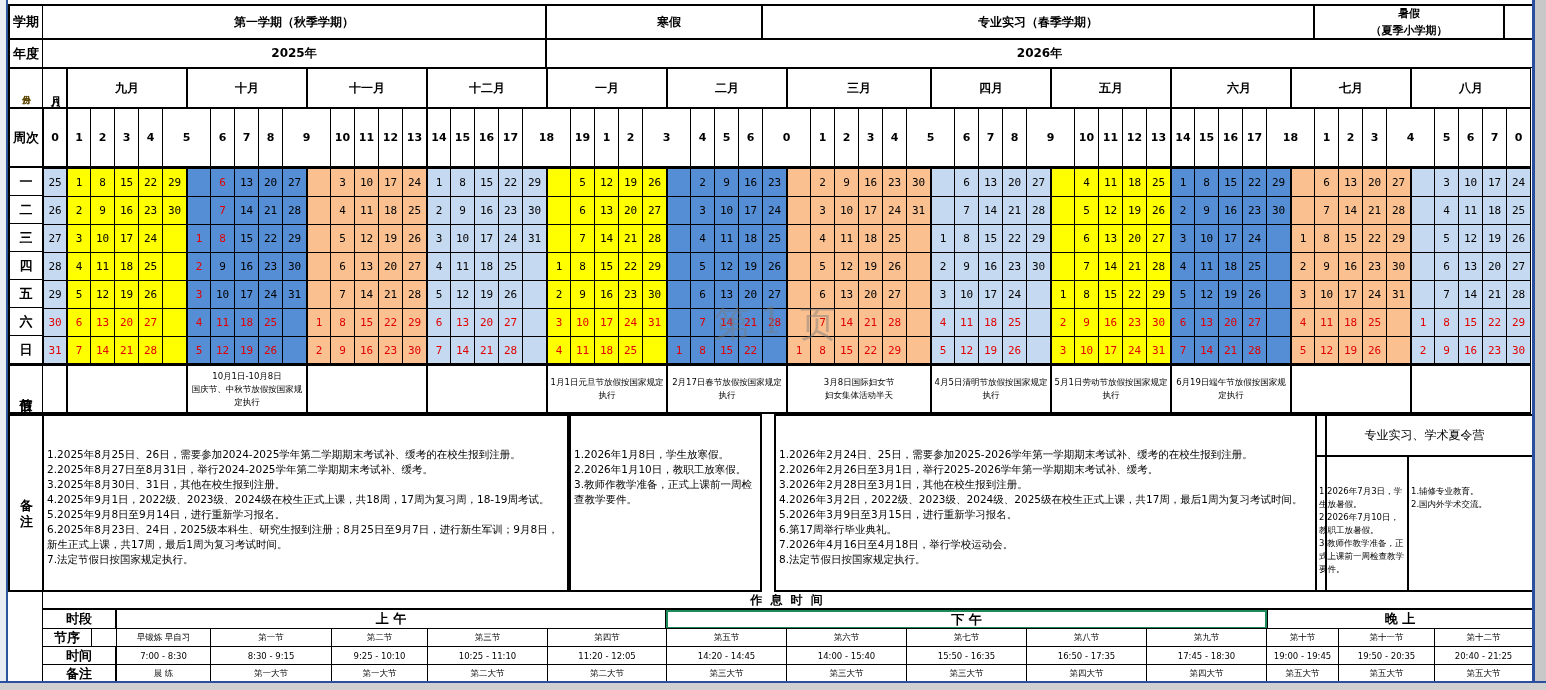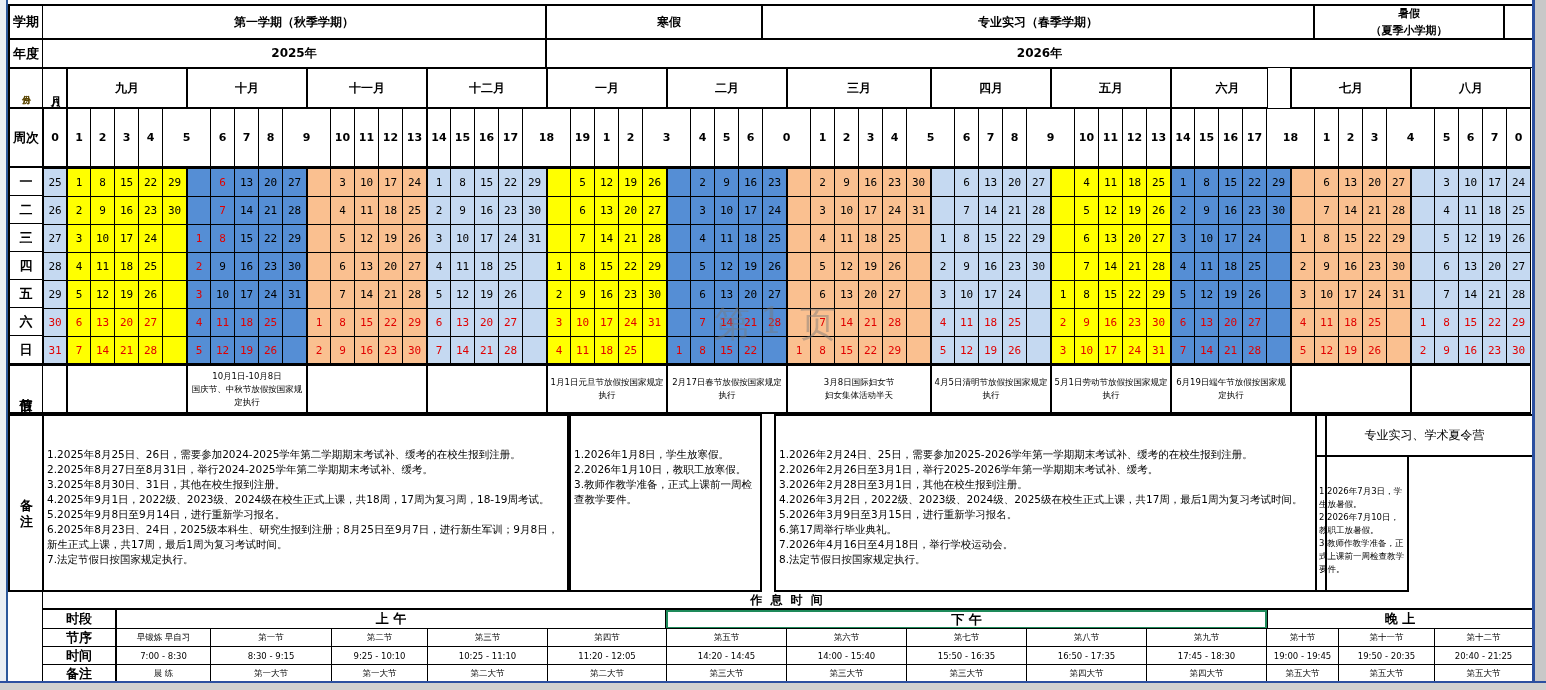--- a/index.html
+++ b/index.html
@@ -70,21 +70,21 @@
       <div class="cell b hb" style="left:42px;top:68px;width:25px;height:40px;border-width:1px 1px 1px 1px;writing-mode:vertical-rl;font-size:11px;">八月</div>
       <div class="cell b hb" style="left:66px;top:68px;width:121px;height:40px;border-width:1px 1px 1px 2px;">九月</div>
       <div class="cell b hb" style="left:186px;top:68px;width:121px;height:40px;border-width:1px 1px 1px 2px;">十月</div>
       <div class="cell b hb" style="left:306px;top:68px;width:121px;height:40px;border-width:1px 1px 1px 2px;">十一月</div>
       <div class="cell b hb" style="left:426px;top:68px;width:121px;height:40px;border-width:1px 1px 1px 2px;">十二月</div>
       <div class="cell b hb" style="left:546px;top:68px;width:121px;height:40px;border-width:1px 1px 1px 2px;">一月</div>
       <div class="cell b hb" style="left:666px;top:68px;width:121px;height:40px;border-width:1px 1px 1px 2px;">二月</div>
       <div class="cell b hb" style="left:786px;top:68px;width:145px;height:40px;border-width:1px 1px 1px 2px;">三月</div>
       <div class="cell b hb" style="left:930px;top:68px;width:121px;height:40px;border-width:1px 1px 1px 2px;">四月</div>
       <div class="cell b hb" style="left:1050px;top:68px;width:121px;height:40px;border-width:1px 1px 1px 2px;">五月</div>
-      <div class="cell b hb" style="left:1170px;top:68px;width:98px;height:40px;border-width:1px 1px 1px 2px;padding-left:16px;">六月</div>
+      <div class="cell b hb" style="left:1170px;top:68px;width:121px;height:40px;border-width:1px 1px 1px 2px;padding-left:16px;">六月</div>
       <div class="cell b hb" style="left:1290px;top:68px;width:121px;height:40px;border-width:1px 1px 1px 2px;">七月</div>
       <div class="cell b hb" style="left:1410px;top:68px;width:121px;height:40px;border-width:1px 1px 1px 2px;">八月</div>
     </div>
 
   <div id="week-row">
       <div class="cell b hb" style="left:42px;top:108px;width:25px;height:60px;border-width:1px 1px 2px 2px;font-size:11px;">0</div>
       <div class="cell b hb" style="left:66px;top:108px;width:25px;height:60px;border-width:1px 1px 2px 2px;font-size:11px;">1</div>
       <div class="cell b hb" style="left:90px;top:108px;width:25px;height:60px;border-width:1px 1px 2px 1px;font-size:11px;">2</div>
       <div class="cell b hb" style="left:114px;top:108px;width:25px;height:60px;border-width:1px 1px 2px 1px;font-size:11px;">3</div>
       <div class="cell b hb" style="left:138px;top:108px;width:25px;height:60px;border-width:1px 1px 2px 1px;font-size:11px;">4</div>
@@ -599,27 +599,30 @@
   <div class="note" style="left:569px;top:414px;width:193px;height:178px;">
     <div id="notes-winter"><p>1.2026年1月8日，学生放寒假。</p><p>2.2026年1月10日，教职工放寒假。</p><p>3.教师作教学准备，正式上课前一周检查教学要件。</p></div>
   </div>
   <div class="note" style="left:774px;top:414px;width:553px;height:178px;">
     <div id="notes-second"><p>1.2026年2月24日、25日，需要参加2025-2026学年第一学期期末考试补、缓考的在校生报到注册。</p><p>2.2026年2月26日至3月1日，举行2025-2026学年第一学期期末考试补、缓考。</p><p>3.2026年2月28日至3月1日，其他在校生报到注册。</p><p>4.2026年3月2日，2022级、2023级、2024级、2025级在校生正式上课，共17周，最后1周为复习考试时间。</p><p>5.2026年3月9日至3月15日，进行重新学习报名。</p><p>6.第17周举行毕业典礼。</p><p>7.2026年4月16日至4月18日，举行学校运动会。</p><p>8.法定节假日按国家规定执行。</p></div>
   </div>
   <div class="cell b" style="left:1315px;top:414px;width:217px;height:43px;border-width:2px 0 2px 2px;font-size:12px;">专业实习、学术夏令营</div>
   <div class="note small" style="left:1315px;top:455px;width:94px;height:137px;padding:2px;">
     <div id="notes-summer-left"><p>1.2026年7月3日，学生放暑假。</p><p>2.2026年7月10日，教职工放暑假。</p><p>3.教师作教学准备，正式上课前一周检查教学要件。</p></div>
   </div>
+  <div class="note small" style="left:1407px;top:455px;width:125px;height:137px;padding:2px;border-right-width:0;">
+    <div id="notes-summer-right"><p>1.辅修专业教育。</p><p>2.国内外学术交流。</p></div>
+  </div>
 
   <div class="cell b" style="left:42px;top:592px;width:1490px;height:18px;border-width:0 0 2px 1px;">
     <span class="schedh" style="font-size:12px;letter-spacing:2px;">作 息 时 间</span>
   </div>
   <div id="schedule">
       <div class="cell b schedh" style="left:42px;top:610px;width:74px;height:19px;border-width:0px 1px 1px 1px;">时段</div>
-      <div class="cell b schedh" style="left:42px;top:628px;width:74px;height:19px;border-width:1px 1px 1px 1px;">节序</div>
+      <div class="cell b schedh" style="left:42px;top:628px;width:50px;height:19px;border-width:1px 1px 1px 1px;">节序</div>
       <div class="cell b schedh" style="left:42px;top:646px;width:74px;height:19px;border-width:1px 1px 1px 1px;">时间</div>
       <div class="cell b schedh" style="left:42px;top:664px;width:74px;height:19px;border-width:1px 1px 1px 1px;">备注</div>
       <div class="cell b schedh" style="left:116px;top:610px;width:550px;height:19px;border-width:0 1px 1px 1px;">上  午</div>
       <div class="cell schedh" style="left:666px;top:610px;width:601px;height:19px;border:2px solid #1e8a5a;">下  午</div>
       <div class="cell b schedh" style="left:1267px;top:610px;width:265px;height:19px;border-width:0 0 1px 1px;">晚  上</div>
       <div class="cell b sched" style="left:116px;top:628px;width:95px;height:19px;">早锻炼 早自习</div>
       <div class="cell b sched" style="left:116px;top:646px;width:95px;height:19px;">7:00 - 8:30</div>
       <div class="cell b sched" style="left:116px;top:664px;width:95px;height:19px;">晨  练</div>
       <div class="cell b sched" style="left:210px;top:628px;width:122px;height:19px;">第一节</div>
       <div class="cell b sched" style="left:210px;top:646px;width:122px;height:19px;">8:30 - 9:15</div>

